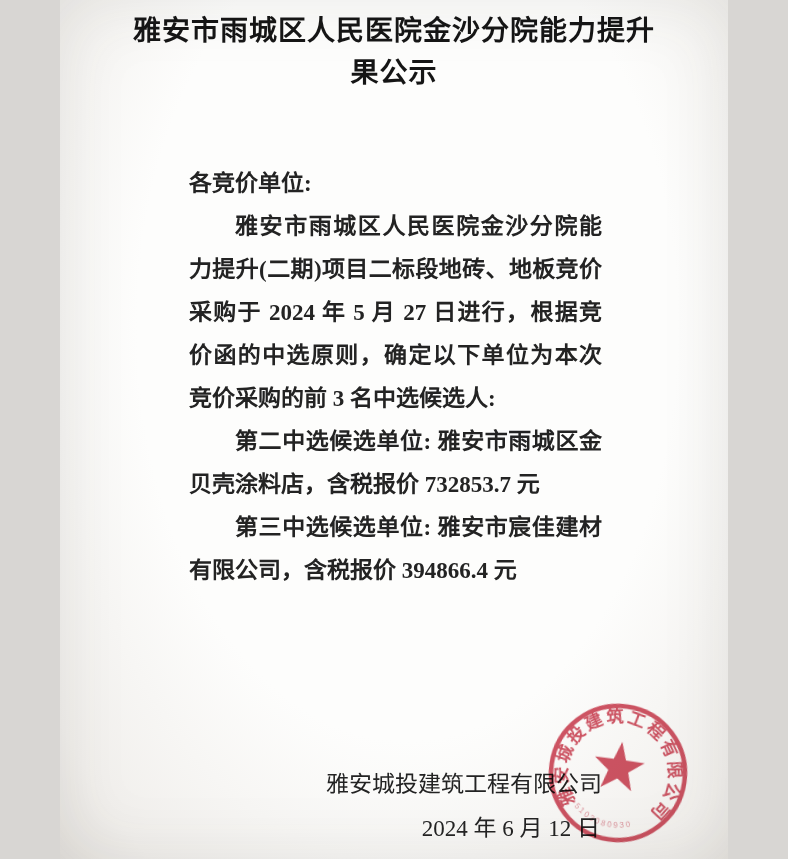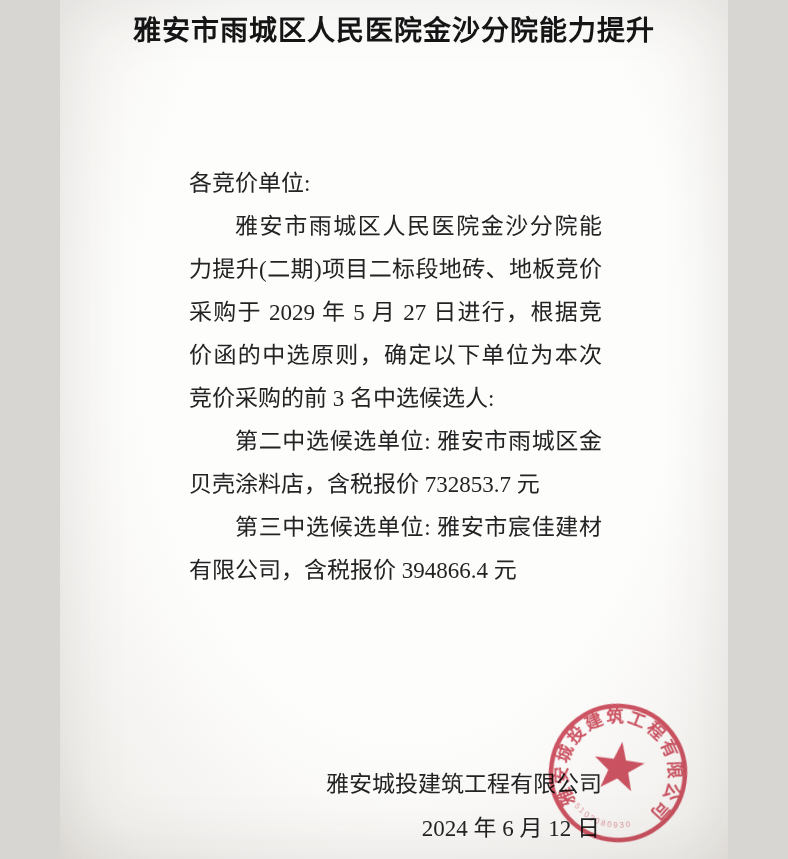--- a/index.html
+++ b/index.html
@@ -30,20 +30,21 @@
   .doc-title .tline{display:block;}
   .doc-body{
     position:absolute;
     left:129px;
     right:126px;
     top:162px;
     font-size:23px;
     line-height:43px;
     text-align:justify;
     color:#232323;
+    font-weight:bold;
   }
   .doc-body p{margin:0;text-indent:2em;}
   .doc-body p.salutation{text-indent:0;}
   .sign-company{
     position:absolute;
     top:770px;
     right:126px;
     font-size:23px;
     line-height:30px;
     color:#232323;
@@ -72,25 +73,26 @@
   }
   .seal svg{width:100%;height:100%;filter:blur(0.3px);}
 </style>
 </head>
 <body>
 
 <div class="page">
 
   <h1 class="doc-title">
     <span class="tline">雅安市雨城区人民医院金沙分院能力提升</span>
+    <span class="tline">果公示</span>
   </h1>
 
   <div class="doc-body">
     <p class="salutation">各竞价单位:</p>
-    <p>雅安市雨城区人民医院金沙分院能力提升(二期)项目二标段地砖、地板竞价采购于 2029 年 5 月 27 日进行，根据竞价函的中选原则，确定以下单位为本次竞价采购的前 3 名中选候选人:</p>
+    <p>雅安市雨城区人民医院金沙分院能力提升(二期)项目二标段地砖、地板竞价采购于 2024 年 5 月 27 日进行，根据竞价函的中选原则，确定以下单位为本次竞价采购的前 3 名中选候选人:</p>
     <p>第二中选候选单位: 雅安市雨城区金贝壳涂料店，含税报价 732853.7 元</p>
     <p>第三中选候选单位: 雅安市宸佳建材有限公司，含税报价 394866.4 元</p>
   </div>
 
   <div class="sign-company">雅安城投建筑工程有限公司</div>
   <div class="sign-date">2024 年 6 月 12 日</div>
 
   <div class="seal">
     <svg viewBox="0 0 142 142" xmlns="http://www.w3.org/2000/svg">
       <circle cx="71" cy="71" r="66" fill="none" stroke="#c9374a" stroke-width="4.5"></circle>

